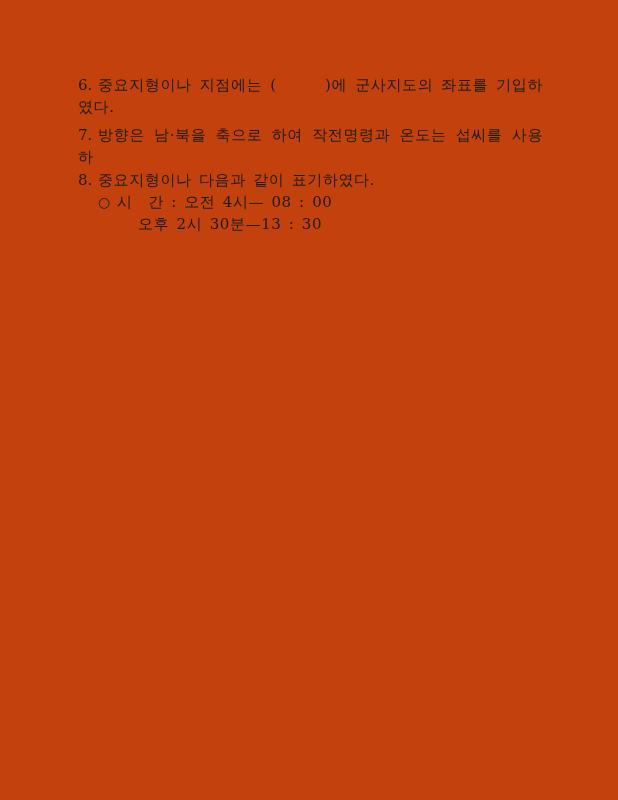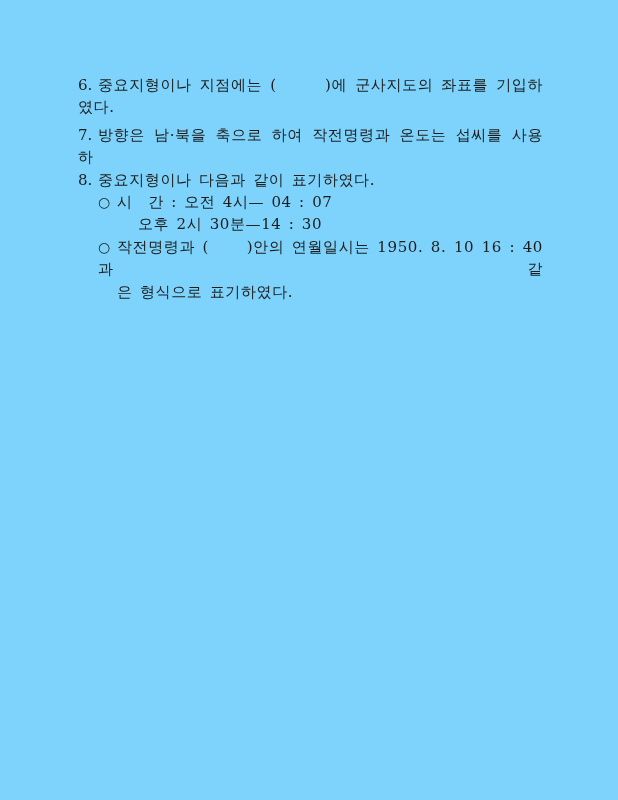--- a/index.html
+++ b/index.html
@@ -1,20 +1,20 @@
 <!DOCTYPE html>
 <html><head>
 <meta charset="utf-8">
 <style>
   html, body { margin: 0; padding: 0; }
   .page {
     position: relative;
     width: 618px;
     height: 800px;
-    background: #7dd3fc;
+    background: #c2410c;
     overflow: hidden;
     font-family: "DejaVu Serif", "Liberation Serif", serif;
     color: #1c1c1c;
   }
   .text-block {
     position: absolute;
     left: 78px;
     top: 74px;
     width: 465px;
     font-size: 15px;
@@ -50,22 +50,20 @@
   <div class="text-block">
 
     <div class="line justify gap-after"><span class="marker m-num">6.</span><span>중요지형이나 지점에는 (      )에 군사지도의 좌표를 기입하였다.</span></div>
 
     <div class="line justify"><span class="marker m-num">7.</span><span>방향은 남·북을 축으로 하여 작전명령과 온도는 섭씨를 사용하</span></div>
 
 
     <div class="line"><span class="marker m-num">8.</span><span>중요지형이나 다음과 같이 표기하였다.</span></div>
 
 
-    <div class="line indent-1"><span class="marker m-bullet">○</span><span>시 간 : 오전 4시— 04 : 07</span></div>
+    <div class="line indent-1"><span class="marker m-bullet">○</span><span>시 간 : 오전 4시— 08 : 00</span></div>
 
-    <div class="line indent-2"><span>오후 2시 30분—14 : 30</span></div>
+    <div class="line indent-2"><span>오후 2시 30분—13 : 30</span></div>
 
-    <div class="line indent-1 justify"><span class="marker m-bullet">○</span><span>작전명령과 (     )안의 연월일시는 1950. 8. 10 16 : 40과 같</span></div>
 
-    <div class="line indent-cont"><span>은 형식으로 표기하였다.</span></div>
 
   </div>
 </div>
 
 </body></html>

